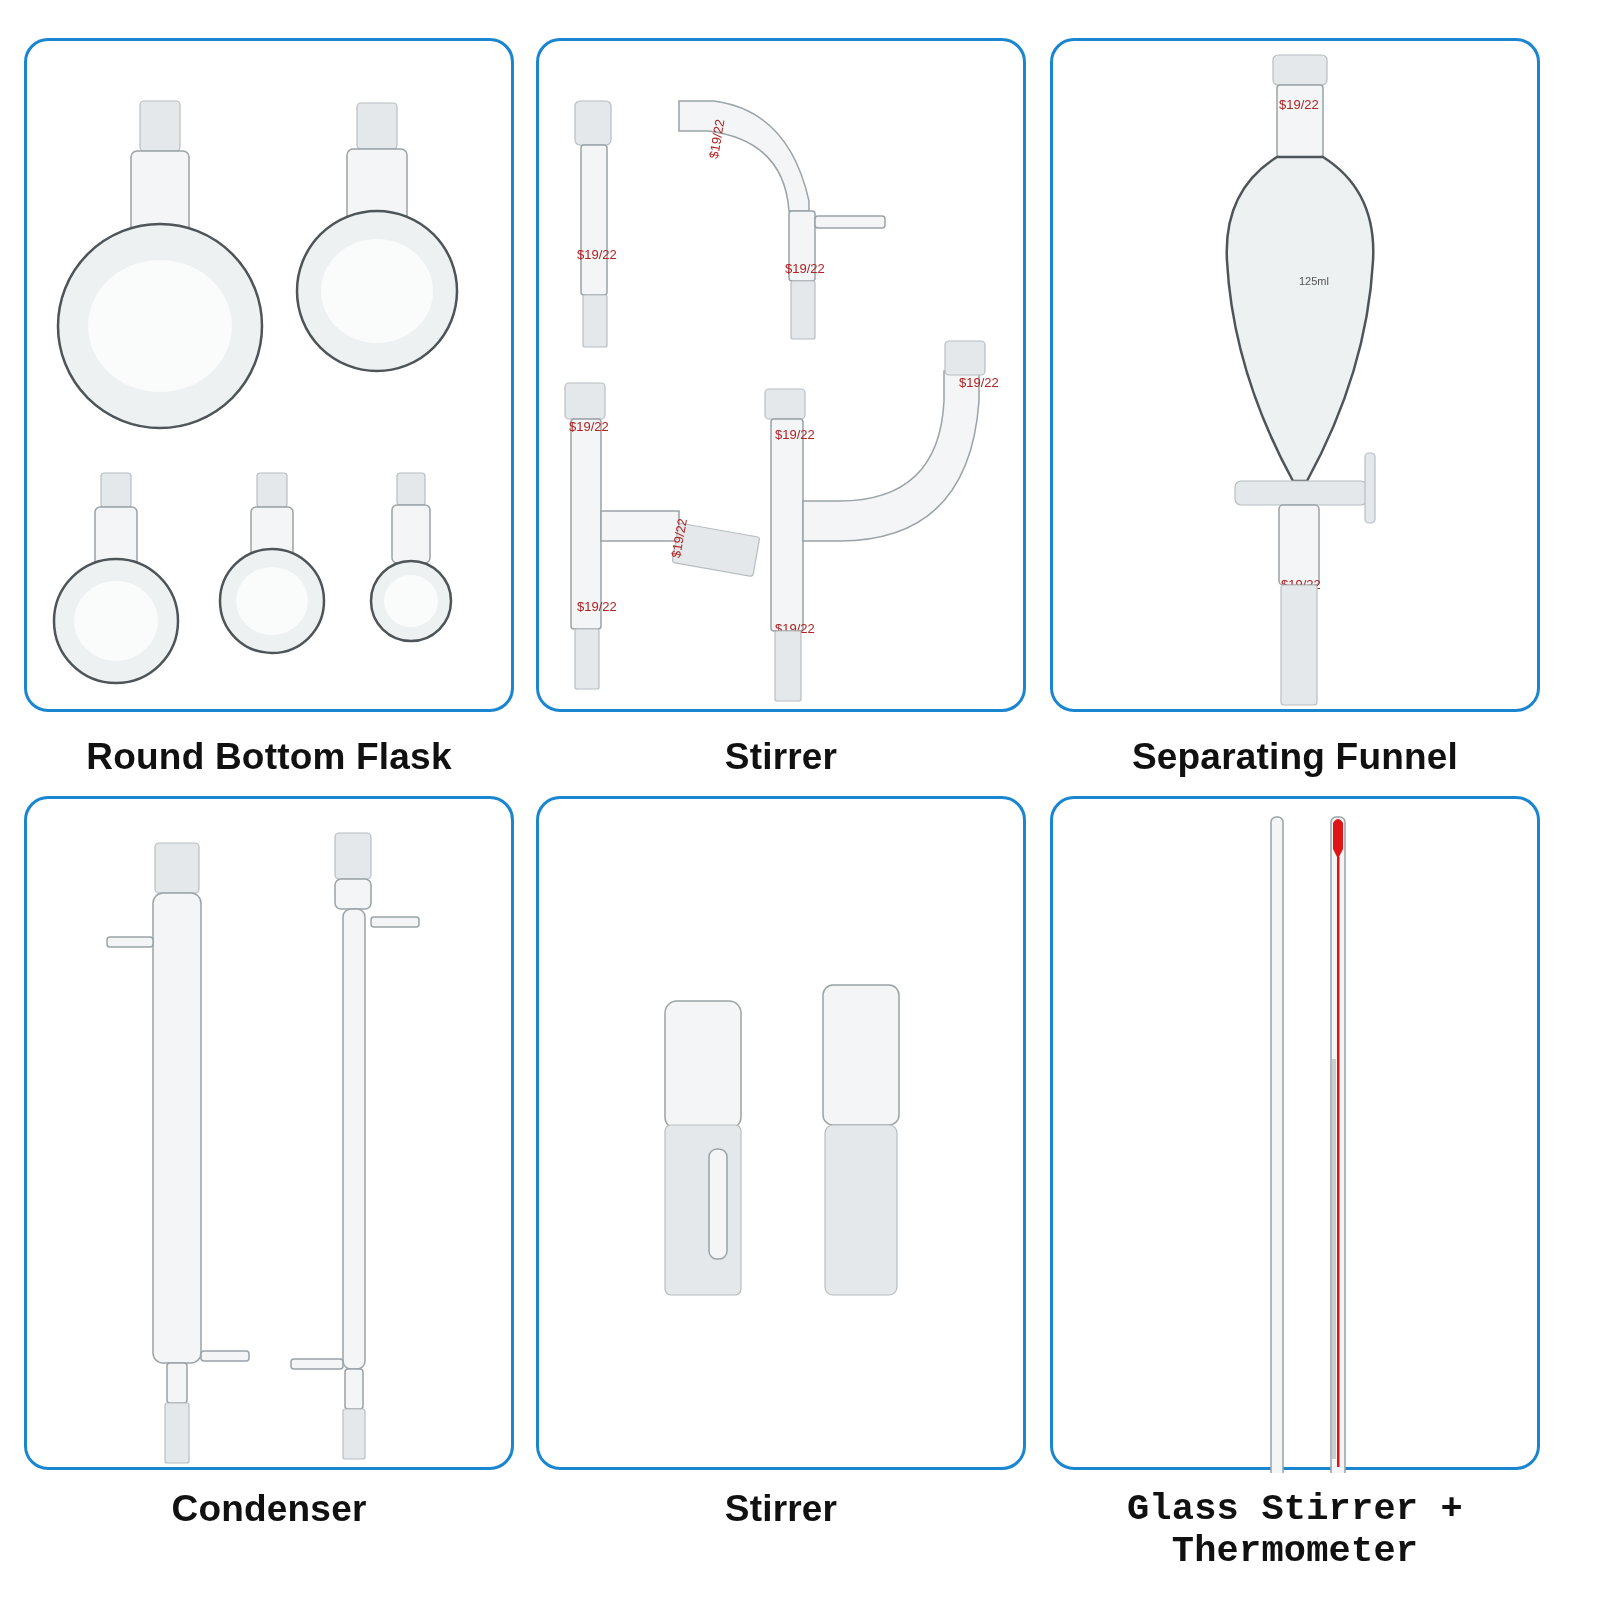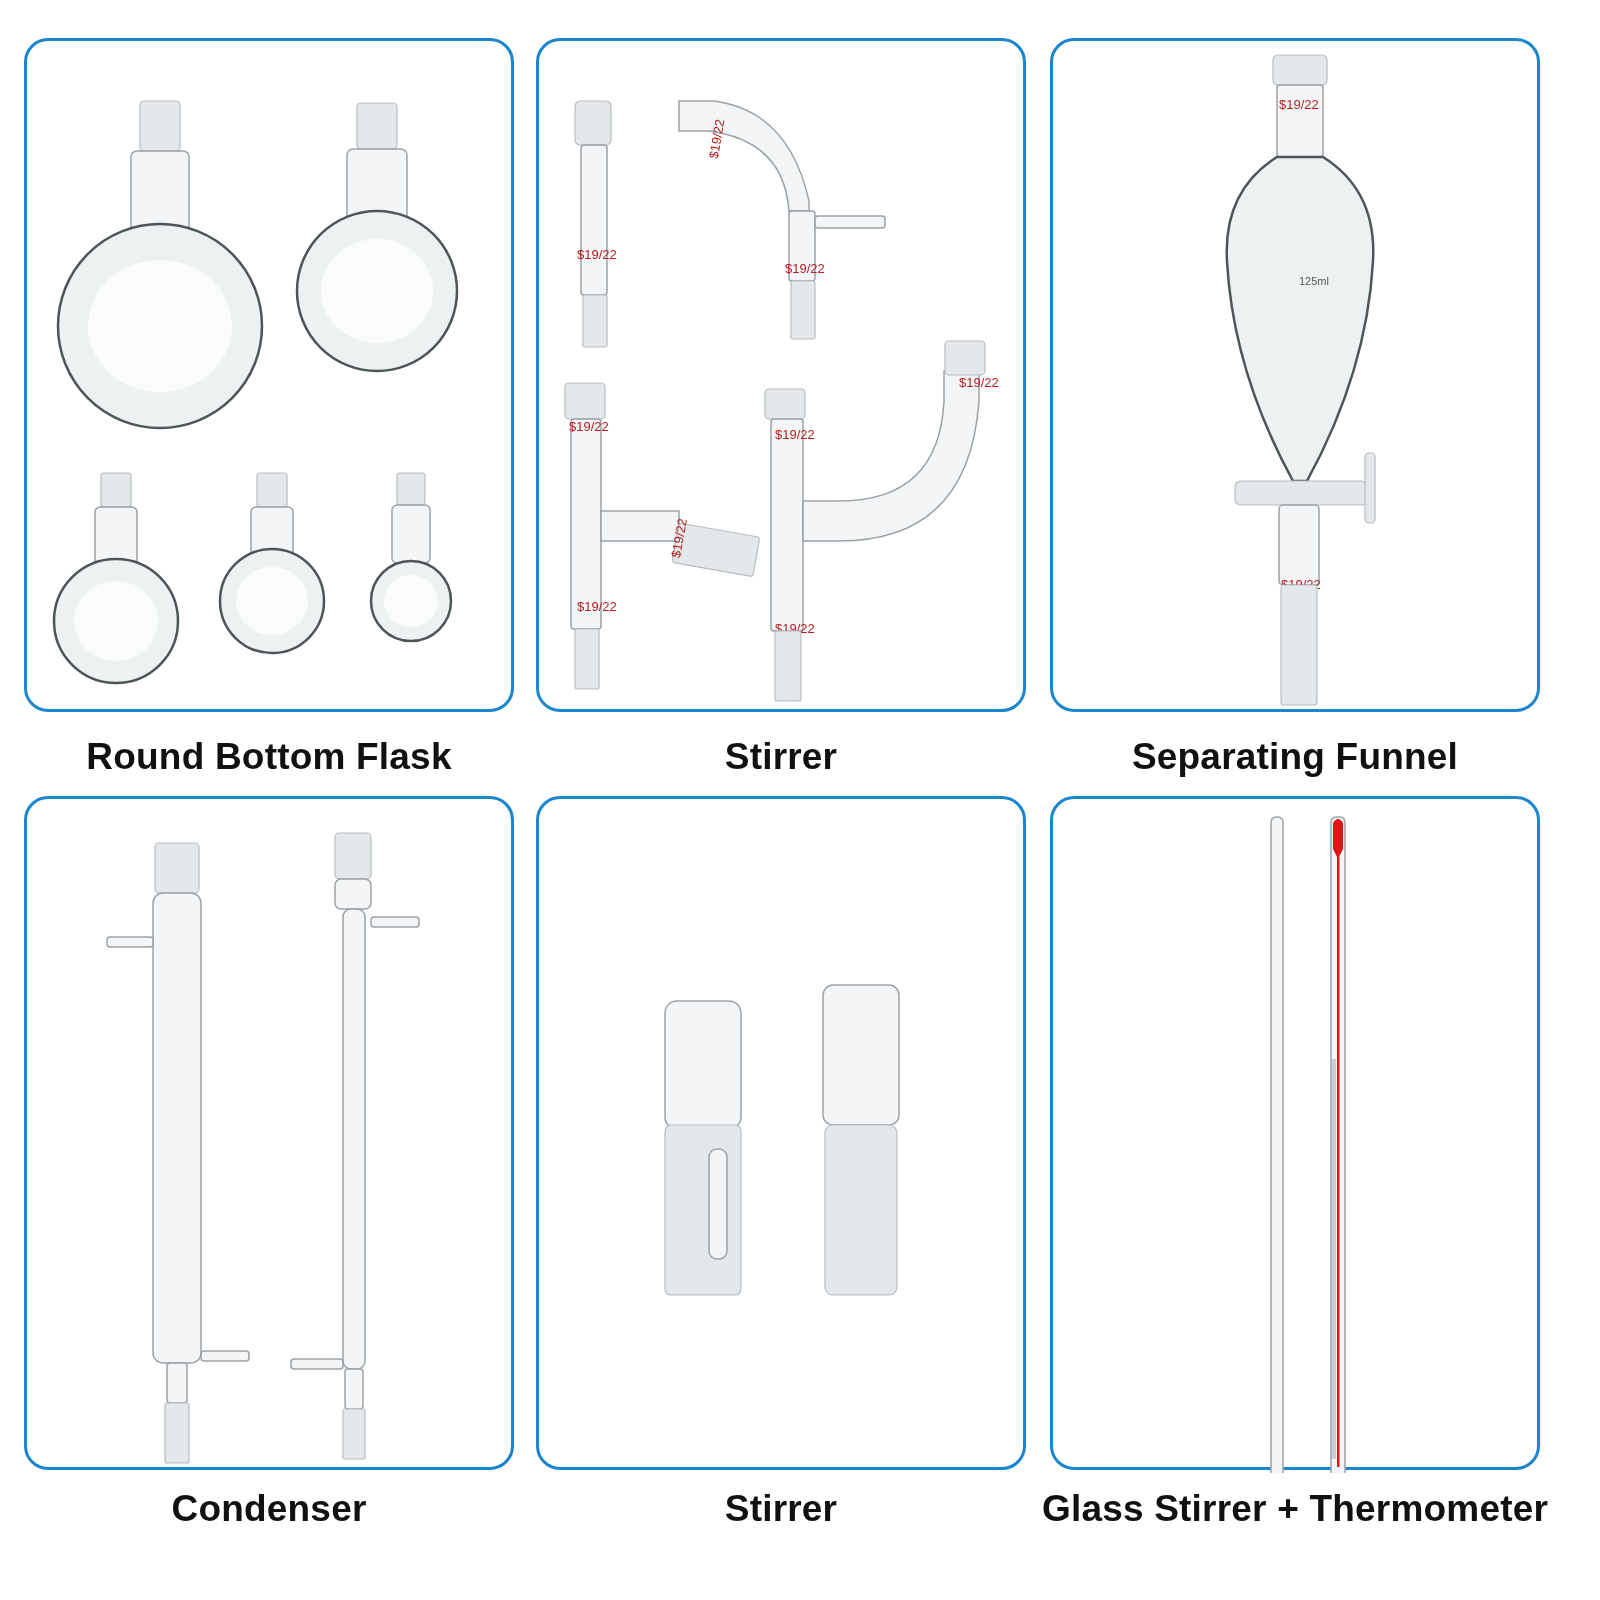--- a/index.html
+++ b/index.html
@@ -158,13 +158,13 @@
       <rect class="glass" x="218" y="18" width="12" height="660" rx="5"></rect>
     </g>
     <g>
       <rect class="glass" x="278" y="18" width="14" height="660" rx="5"></rect>
       <path d="M280 24 Q285 16 290 24 L290 50 L286 58 L284 58 L280 50 Z" fill="#e01515"></path>
       <rect x="284" y="58" width="2.5" height="610" fill="#e01515"></rect>
       <rect x="279" y="260" width="4" height="400" fill="#c9ced1"></rect>
     </g>
   </svg>
 </div>
-<div class="label" style="left:1015px; top:1488px;">Glass Stirrer + Thermometer</div>
+<div class="label" style="left:1015px; top:1488px;font-family:Liberation Mono, monospace;">Glass Stirrer + Thermometer</div>
 
 </body></html>

